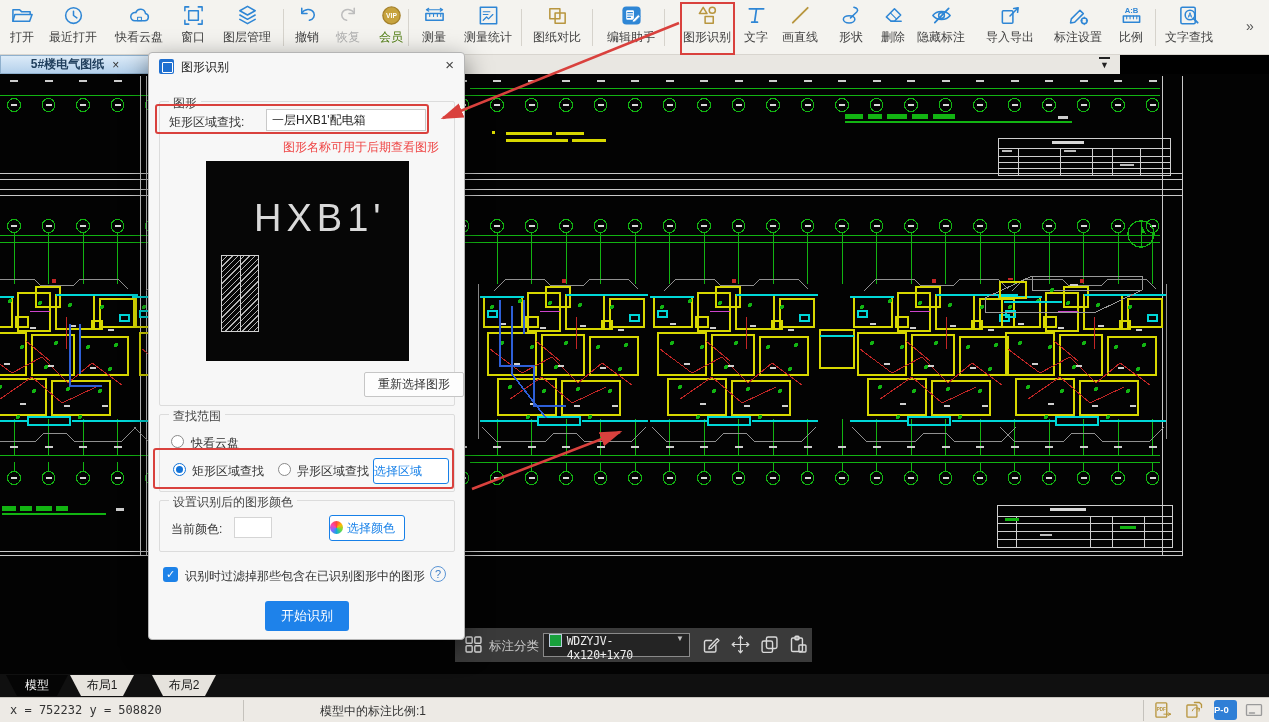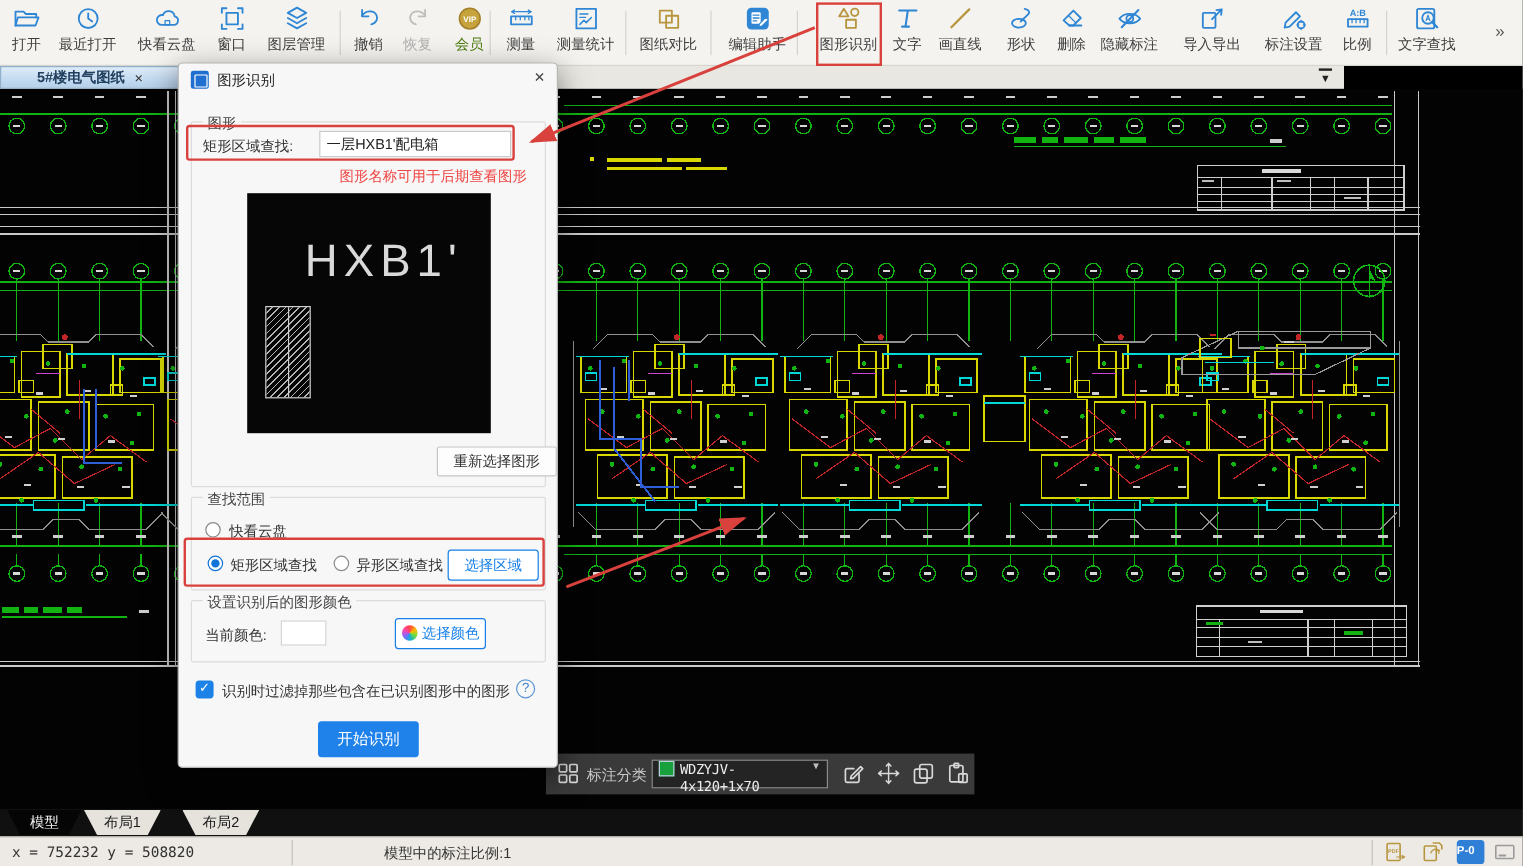--- a/index.html
+++ b/index.html
@@ -40,21 +40,21 @@
   .fs{position:absolute;border:1px solid #dcdcdc;border-radius:2px}
   .fs-legend{position:absolute;background:#f7f7f7;padding:0 4px;color:#444}
   .lbl{position:absolute;color:#333}
   .inp{position:absolute;background:#fff;border:1px solid #c9c9c9;font-size:12px;color:#222;padding:2px 5px;line-height:16px}
   .hint{position:absolute;color:#ef4444}
   .preview{position:absolute;left:57px;top:108px;width:203px;height:200px;background:#060606;overflow:hidden}
   .hxb{position:absolute;left:48px;top:36px;color:#d9d9d9;font-size:38px;letter-spacing:5px;font-family:"Liberation Sans",sans-serif}
   .hatch{position:absolute;left:15px;top:94px;width:38px;height:77px;border:1px solid #cfcfcf;background:repeating-linear-gradient(135deg,rgba(0,0,0,0) 0 3px,#b5b5b5 3px 4px)}
   .hatch::after{content:"";position:absolute;left:50%;top:0;width:1px;height:100%;background:#cfcfcf}
   .btn-plain{position:absolute;background:#fdfdfd;border:1px solid #c6c6c6;border-radius:2px;font-size:12px;color:#333;text-align:center}
-  .btn-blueline{position:absolute;background:#fff;border:1px solid #1780e8;border-radius:3px;color:#1780e8;font-size:12px;text-align:center}
+  .btn-blueline{position:absolute;background:#fff;border:1px solid #1780e8;border-radius:3px;color:#1780e8;font-size:12px;text-align:left}
   .radio{position:absolute;width:13px;height:13px;border:1px solid #8a8a8a;border-radius:50%;background:#fff}
   .radio.sel{border-color:#1273d8}
   .radio.sel::after{content:"";position:absolute;inset:2px;background:#1273d8;border-radius:50%}
   .swatch{position:absolute;background:#fff;border:1px solid #d5d5d5}
   .wheel{display:inline-block;width:13px;height:13px;border-radius:50%;vertical-align:-2px;margin-right:4px;background:conic-gradient(#f44,#fb0,#6d4,#1ad,#86f,#f4a,#f44)}
   .cb{position:absolute;width:15px;height:15px;background:#1d82e8;border-radius:3px;color:#fff;font-size:11px;line-height:15px;text-align:center}
   .help{position:absolute;width:16px;height:16px;border:1.4px solid #5b95d5;border-radius:50%;color:#3f7fc7;font-size:11px;line-height:14px;text-align:center}
   .btn-primary{position:absolute;background:#1e82ea;border-radius:3px;color:#fff;font-size:13px;text-align:center;line-height:30px}
 
   

